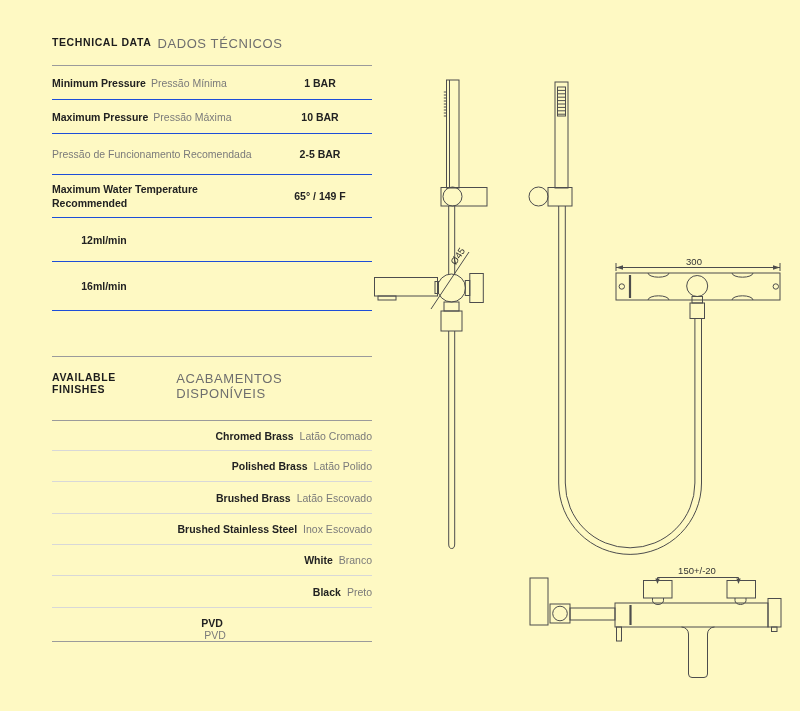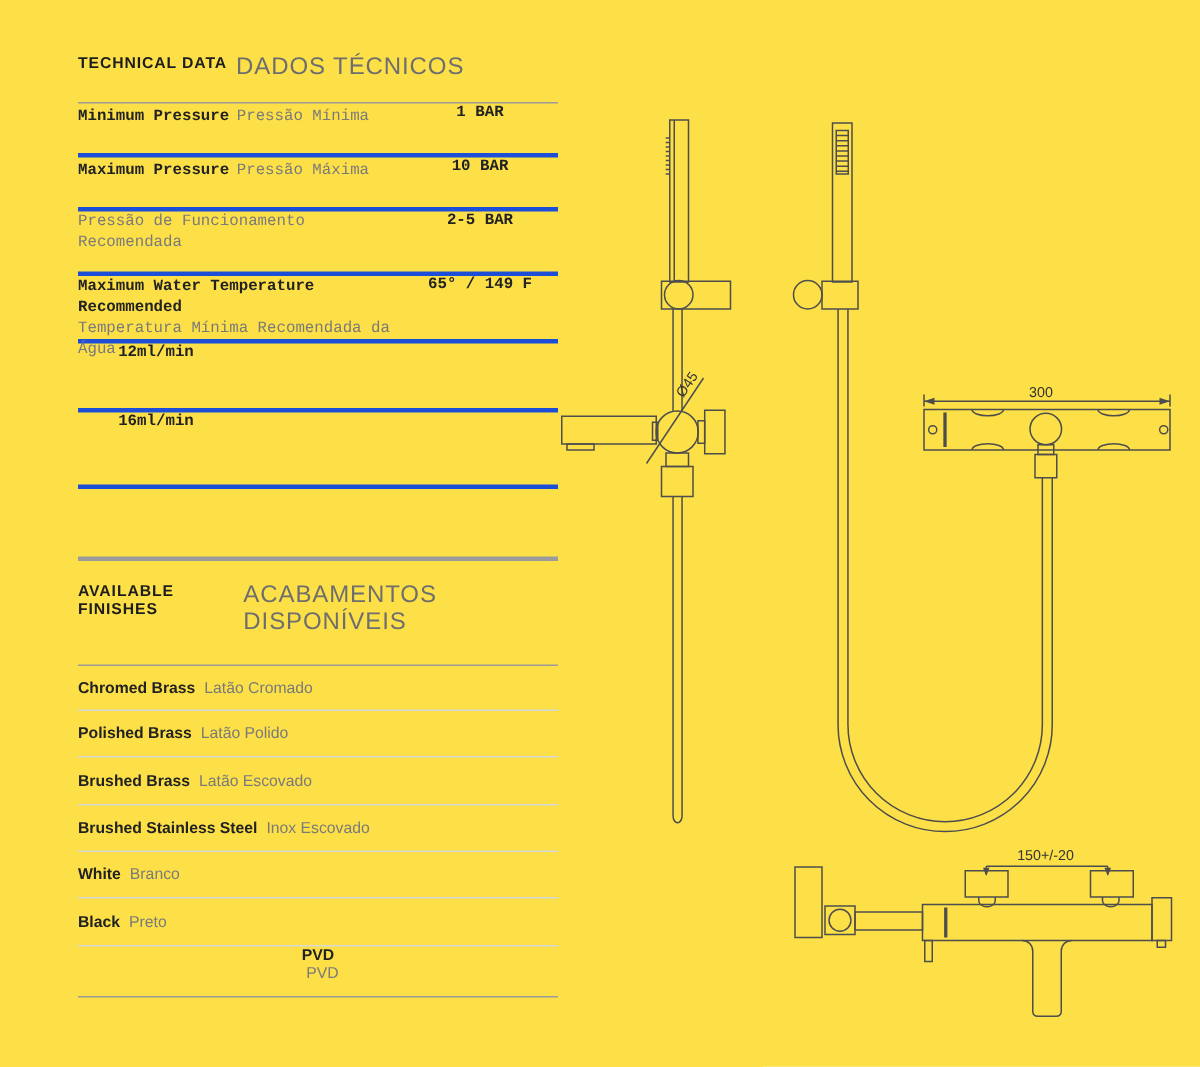--- a/index.html
+++ b/index.html
@@ -1,38 +1,38 @@
 <!DOCTYPE html>
 <html><head>
 <meta charset="utf-8">
 <style>
   html,body{margin:0;padding:0;}
   body{background:#ffffff;font-family:"Liberation Sans", sans-serif;}
-  #stage{position:relative;width:800px;height:711px;background:#fde047;overflow:hidden;}
+  #stage{position:relative;width:800px;height:711px;background:#fef9c3;overflow:hidden;}
 
   
   #left-col{position:absolute;left:52px;top:30px;width:320px;}
   .sec-head{display:flex;align-items:flex-start;gap:6px;
             border-bottom:1px solid #9b9b9b;}
   .sec-head.first{padding:6px 0 14px 0;}
   .sec-head.second{padding:14px 0 19px 0;}
   .sec-head .en{font-size:10.5px;font-weight:bold;color:#1d1d1d;letter-spacing:.6px;}
-  .sec-head .pt{font-size:16px;color:#6e6e6e;letter-spacing:.6px;}
-
-  .trow{display:flex;align-items:flex-start;border-bottom:3px solid #1d4ed8;font-family:Liberation Mono, monospace;}
+  .sec-head .pt{font-size:13px;color:#6e6e6e;letter-spacing:.6px;}
+
+  .trow{display:flex;align-items:center;border-bottom:1px solid #1d4ed8;}
   .trow .lbl{flex:1;line-height:14px;}
   .trow .lbl .en{font-size:10.5px;font-weight:bold;color:#222;}
   .trow .lbl .pt{font-size:10.5px;color:#7a7a7a;}
   .trow.stacked .lbl .en,
   .trow.stacked .lbl .pt{display:block;}
   .trow.inline .lbl .pt{margin-left:5px;}
   .trow .val{width:104px;text-align:center;font-size:10.5px;font-weight:bold;color:#222;}
   .dark-b{border-bottom-color:#9b9b9b !important;flex-direction:column;}
 
-  .frow{display:flex;align-items:center;border-bottom:1px solid #d8d8d8;}
+  .frow{display:flex;align-items:center;border-bottom:1px solid #d8d8d8;justify-content:flex-end;}
   .frow .en{font-size:10.5px;font-weight:bold;color:#222;}
   .frow .pt{font-size:10.5px;color:#7a7a7a;margin-left:6px;}
 
   
   #drawings{position:absolute;left:370px;top:60px;width:430px;height:651px;}
   #drawings svg{display:block;}
   .ln{stroke:#4d4d4d;stroke-width:1;fill:none;}
   .thick{stroke:#4d4d4d;stroke-width:2.2;fill:none;}
   .arrow{fill:#4d4d4d;stroke:none;}
   .dimtext{font-family:"Liberation Sans", sans-serif;font-size:9.5px;fill:#333;}
@@ -60,21 +60,20 @@
       </div>
       <div class="trow stacked" style="height:40px">
         <div class="lbl">
             <span class="pt">Pressão de Funcionamento Recomendada</span>
           </div>
         <div class="val">2-5 BAR</div>
       </div>
       <div class="trow stacked" style="height:42px">
         <div class="lbl">
             <span class="en">Maximum Water Temperature Recommended</span>
-            <span class="pt">Temperatura Mínima Recomendada da Água</span>
           </div>
         <div class="val">65° / 149 F</div>
       </div>
       <div class="trow stacked" style="height:43px">
         <div class="val">12ml/min</div>
       </div>
       <div class="trow stacked" style="height:48px">
         <div class="val">16ml/min</div>
       </div>
       <div class="trow dark-b" style="height:45px"></div>

